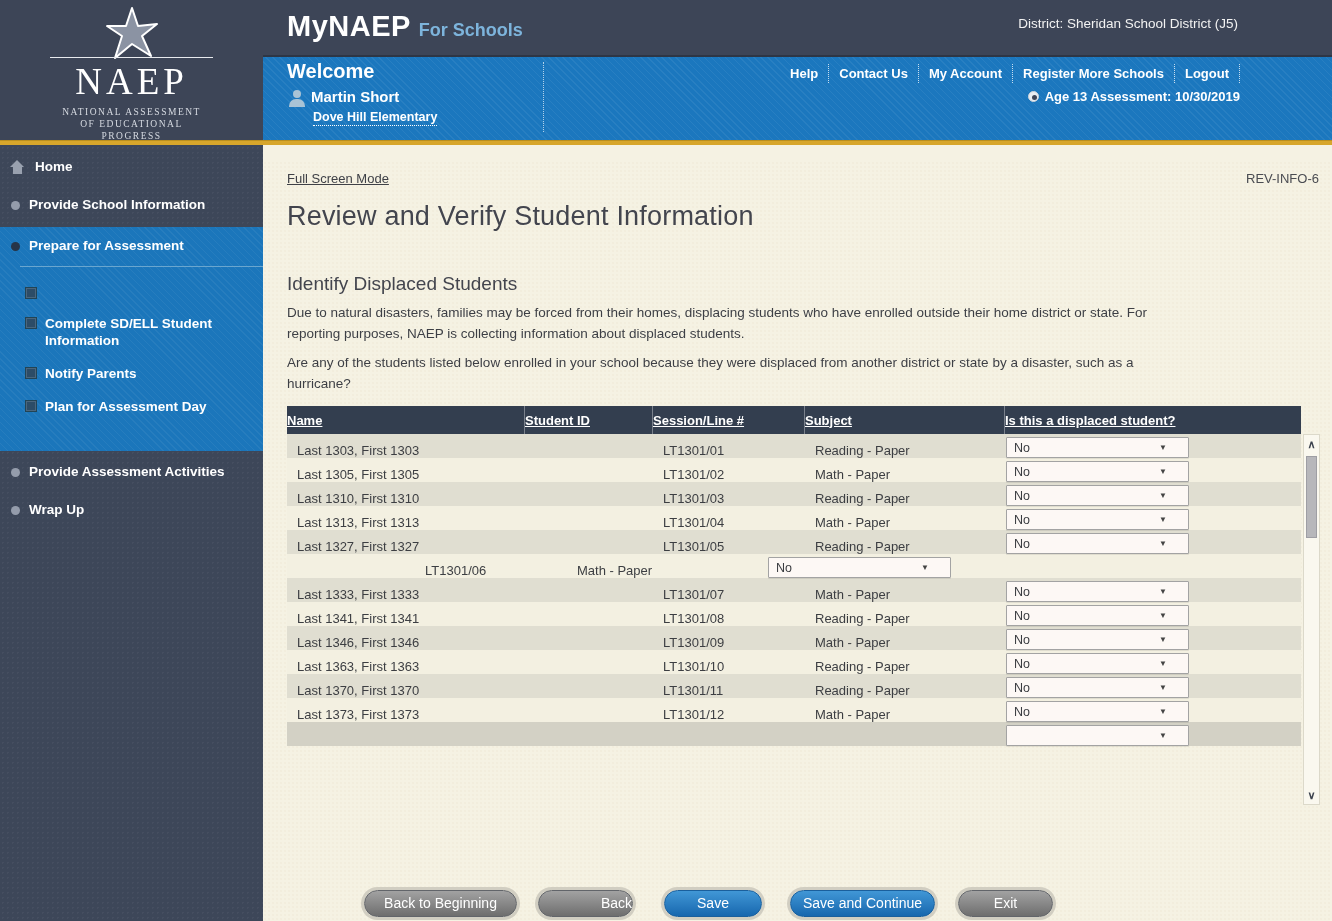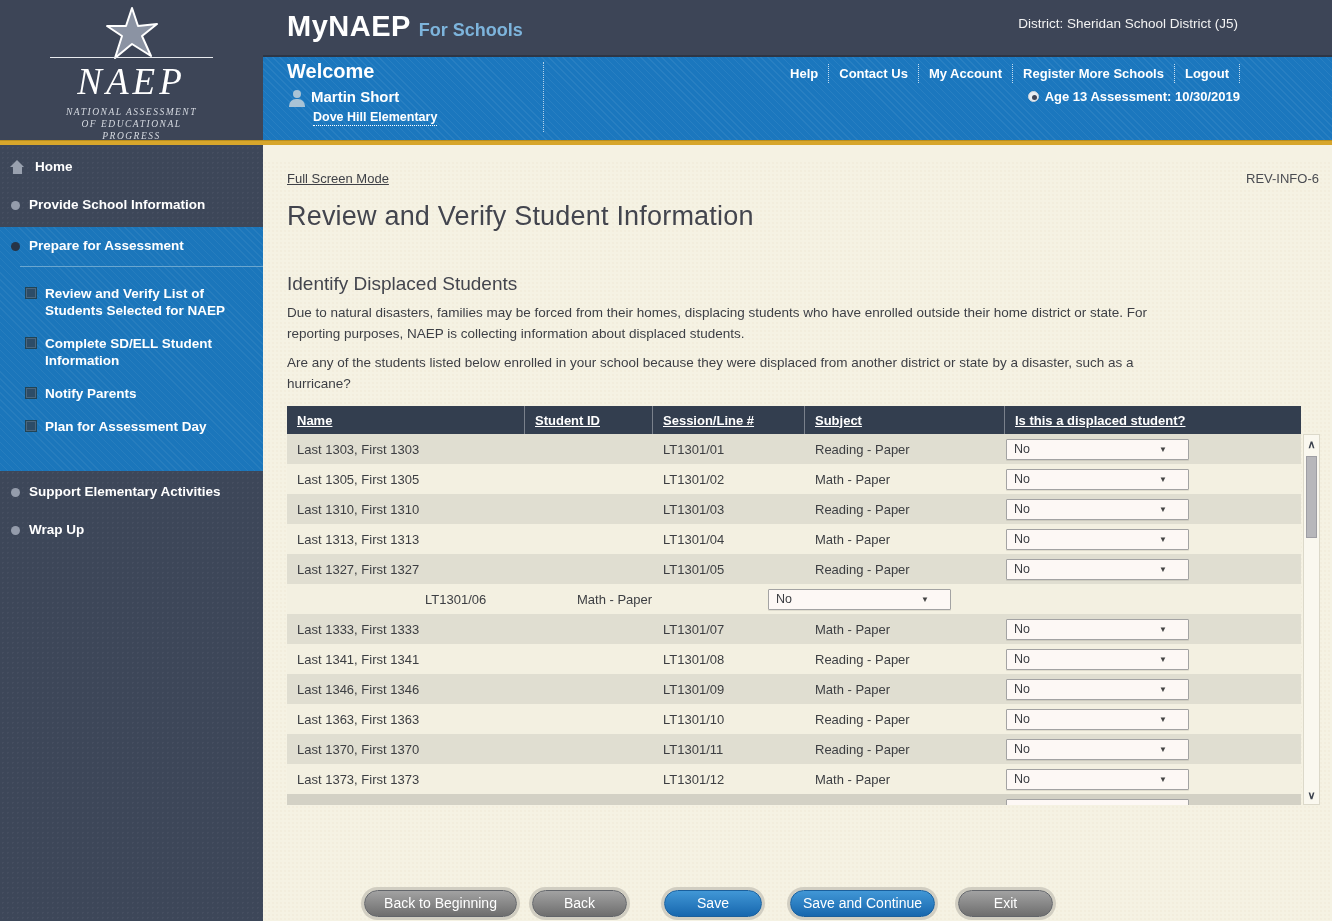--- a/index.html
+++ b/index.html
@@ -36,21 +36,21 @@
   .nav-row { position:absolute; right:92px; top:5px; height:22px; display:flex; align-items:center; }
   .nav-link { font-size:13px; font-weight:bold; color:#ffffff; padding:2px 10px; border-right:1px dotted rgba(255,255,255,0.75); cursor:pointer; white-space:nowrap; }
   .assess-row { position:absolute; right:92px; top:32px; display:flex; align-items:center; }
   .assess-icon { width:11px; height:11px; border-radius:50%; background:#e9edf2; border:1px solid #cdd4dc; position:relative; margin-right:6px; }
   .assess-icon::after { content:""; position:absolute; left:3px; top:3px; width:5px; height:5px; border-radius:50%; background:#3d4557; }
   .assess-text { font-size:13px; font-weight:bold; color:#ffffff; white-space:nowrap; }
 
   .gold-line { position:absolute; left:0; top:140px; width:1332px; height:5px; background:#d7a62b; border-top:1px solid #b98e1e; }
 
   
-  .logo-box { position:absolute; left:0; top:0; width:263px; height:140px; background:#3d4557; text-align:center;font-style:italic; }
+  .logo-box { position:absolute; left:0; top:0; width:263px; height:140px; background:#3d4557; text-align:center; }
   .logo-star { margin-top:6px; }
   .logo-line { position:absolute; left:50px; top:57px; width:163px; border-top:1.5px solid #e8eaee; }
   .logo-acronym { font-family:"Liberation Serif", serif; font-size:37px; color:#ffffff; letter-spacing:4px; margin-top:-6px; }
   .logo-sub { font-family:"Liberation Serif", serif; font-size:9.5px; color:#d6dae1; letter-spacing:1.5px; line-height:12px; margin-top:3px; }
 
   
   .sidebar { position:absolute; left:0; top:145px; width:263px; height:776px; background:#3d4759;
     background-image:radial-gradient(rgba(255,255,255,0.04) 1px, rgba(0,0,0,0) 1px); background-size:5px 5px; }
   .side-item { display:flex; align-items:center; padding:11px 8px 11px 9px; cursor:pointer; }
   .side-item .lbl { font-size:13.5px; font-weight:bold; color:#ffffff; margin-left:9px; line-height:16px; }
@@ -73,27 +73,27 @@
   .fsm-link { position:absolute; left:24px; top:10px; font-size:13px; color:#3f4147; text-decoration:underline; cursor:pointer; }
   .page-code { position:absolute; right:13px; top:10px; font-size:13px; color:#4a4c52; }
   .page-title { position:absolute; left:24px; top:40px; font-size:27px; font-weight:500; color:#43454e; letter-spacing:0.2px; }
   .section-title { position:absolute; left:24px; top:112px; font-size:19px; font-weight:500; color:#43454e; }
   .para { position:absolute; left:24px; width:860px; font-size:13.5px; color:#3d3f45; line-height:20.5px; }
   .para1 { top:142px; }
   .para2 { top:192px; }
 
   
   .thead { position:absolute; left:24px; top:245px; width:1014px; height:28px; background:#333e4f; display:flex; }
-  .th { display:flex; align-items:center; padding-left:10px; border-right:1px solid rgba(255,255,255,0.35); height:100%; }
+  .th { display:flex; align-items:center; border-right:1px solid rgba(255,255,255,0.35); height:100%; }
   .th:last-child { border-right:none; }
   .th span { font-size:13px; font-weight:bold; color:#ffffff; text-decoration:underline; cursor:pointer; }
   .col-name { width:238px; } .col-sid { width:128px; } .col-sess { width:152px; } .col-subj { width:200px; } .col-disp { width:296px; }
 
   .tbody { position:absolute; left:24px; top:273px; width:1014px; height:371px; overflow:hidden; }
-  .trow { display:flex; height:30px; }
+  .trow { display:flex; height:24px;align-items:flex-end; }
   .trow.odd { background:#e0ded1; }
   .trow.even { background:#f3f0e1; }
   .trow.stub { background:#d3d1c5; }
   .td { display:flex; align-items:center; padding-left:10px; font-size:13px; color:#3c3e42; }
   .td.col-disp { padding-left:0; }
   .dd { width:183px; height:21px; margin-left:1px; background:#fdf8f5; border:1px solid #a3a3a3; border-radius:1px;
     display:flex; align-items:center; justify-content:space-between; padding:0 21px 0 7px; cursor:pointer;
     box-shadow:0 1px 0 rgba(0,0,0,0.08); }
   .dd .dd-val { font-size:12.5px; color:#3a3c40; }
   .dd .dd-arr { font-size:8px; color:#444444; }
@@ -105,21 +105,21 @@
   .vs-down { bottom:0; }
   .vs-thumb { position:absolute; left:2px; top:21px; width:11px; height:82px; background:#b7b7bb; border:1px solid #9e9ea4; cursor:pointer; }
 
   
   .btn-row { position:absolute; left:0; top:729px; width:1069px; height:30px; }
   .btn { position:absolute; height:27px; border-radius:14px; color:#ffffff; font-size:14px; text-align:center;
     line-height:25px; cursor:pointer; box-shadow:0 0 0 3px rgba(205,202,190,0.9); border:1px solid #62656a; }
   .btn.gray { background:linear-gradient(#a2a2a2, #6e6e6e); }
   .btn.blue { background:linear-gradient(#4197d6, #1767ae); border-color:#1a5f9c; }
   .btn-b2b { left:101px; width:153px; }
-  .btn-back { left:269px; width:95px; }
+  .btn-back { left:275px; width:95px;text-align:right; }
   .btn-save { left:401px; width:98px; }
   .btn-sac { left:527px; width:145px; }
   .btn-exit { left:695px; width:95px; }
 </style>
 </head>
 <body>
 
 <div class="top-band">
   <div class="brand">
     <span class="t1">MyNAEP</span><span class="t2">For Schools</span>
@@ -177,38 +177,37 @@
     <span class="lbl">Provide School Information</span>
   </div>
   <div class="active-block" style="margin-top:3px;">
     <div class="side-item">
       <span class="bullet active"></span>
       <span class="lbl">Prepare for Assessment</span>
     </div>
     <div class="active-sep"></div>
     <div class="sub-item">
       <span class="sub-icon"></span>
-      <span class="lbl" style="max-width:185px;">Review and Verify List of Students Selected for NAEP</span>
     </div>
     <div class="sub-item">
       <span class="sub-icon"></span>
       <span class="lbl" style="max-width:185px;">Complete SD/ELL Student Information</span>
     </div>
     <div class="sub-item">
       <span class="sub-icon"></span>
       <span class="lbl">Notify Parents</span>
     </div>
     <div class="sub-item">
       <span class="sub-icon"></span>
       <span class="lbl">Plan for Assessment Day</span>
     </div>
   </div>
   <div class="side-item" style="margin-top:2px;">
     <span class="bullet"></span>
-    <span class="lbl">Support Elementary Activities</span>
+    <span class="lbl">Provide Assessment Activities</span>
   </div>
   <div class="side-item">
     <span class="bullet"></span>
     <span class="lbl">Wrap Up</span>
   </div>
 </div>
 <div class="current-arrow"></div>
 
 <div class="main">
   <span class="fsm-link">Full Screen Mode</span>

